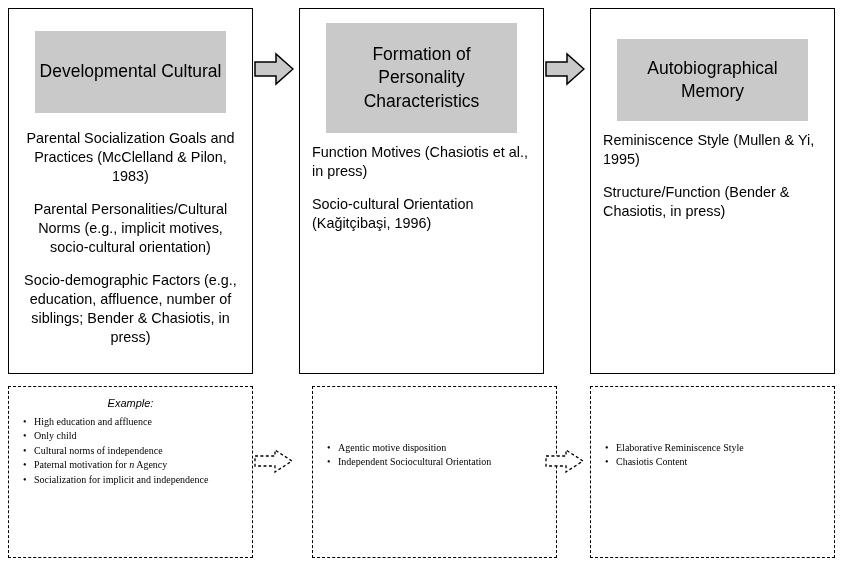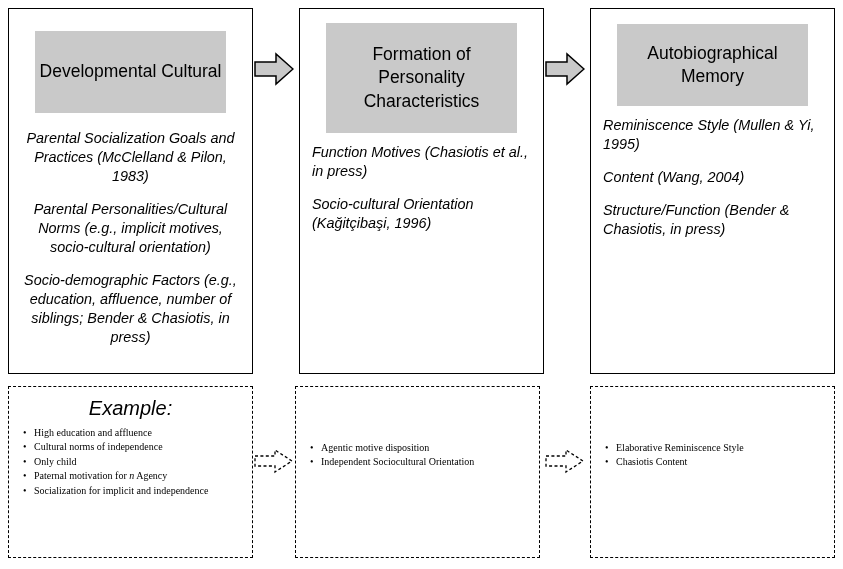--- a/index.html
+++ b/index.html
@@ -50,54 +50,53 @@
     min-height: 82px;
     display: flex;
     align-items: center;
     justify-content: center;
     text-align: center;
     font-size: 17.5px;
     line-height: 1.32;
     padding: 6px 4px;
   }
   .col-2 .header-band { margin-top: 14px; min-height: 110px; }
-  .col-3 .header-band { margin-top: 15px; min-height: 82px; }
+  .col-3 .header-band { margin-top: 30px; min-height: 82px; }
 
   .body-text {
     padding: 10px 12px 0 12px;
     text-align: left;
     font-size: 14.4px;
     line-height: 1.32;
   }
   .col-1 .body-text { text-align: center; padding-top: 16px; }
   .para {
     margin: 0 0 14px 0;
-    font-style: italic;
   }
   .para:last-child { margin-bottom: 0; }
 
   
   .ex-box {
     position: absolute;
     top: 386px;
     width: 245px;
     height: 172px;
     box-sizing: border-box;
     border: 1.5px dashed #000000;
     background: #ffffff;
     padding: 8px 10px 0 10px;
   }
   .ex-1 { left: 8px; }
-  .ex-2 { left: 295px; }
+  .ex-2 { left: 312px; }
   .ex-3 { left: 590px; }
 
   .ex-title {
     text-align: center;
     font-style: italic;
-    font-size: 20px;
+    font-size: 11px;
     margin: 2px 0 6px 0;
   }
   .ex-list {
     list-style: none;
     margin: 4px;
     padding: 0;
     font-size: 10px;
     line-height: 1.34;
     font-family: Liberation Serif, serif;
   }
@@ -160,43 +159,42 @@
         <p class="para">Socio-cultural Orientation (Kağitçibaşi, 1996)</p>
       </div>
     </div>
   </div>
 
   <div class="col col-3">
     <div class="main-box">
       <div class="header-band">Autobiographical Memory</div>
       <div class="body-text">
         <p class="para">Reminiscence Style (Mullen &amp; Yi, 1995)</p>
-        <p class="para">Content (Wang, 2004)</p>
         <p class="para">Structure/Function (Bender &amp; Chasiotis, in press)</p>
       </div>
     </div>
   </div>
 
   <div class="block-arrow ba-1">
     <svg width="40" height="34" viewBox="0 0 40 34" xmlns="http://www.w3.org/2000/svg">
       <polygon points="1,10 22,10 22,2 39,17 22,32 22,24 1,24" fill="#c9c9c9" stroke="#000000" stroke-width="1.5" stroke-linejoin="miter"></polygon>
     </svg>
   </div>
   <div class="block-arrow ba-2">
     <svg width="40" height="34" viewBox="0 0 40 34" xmlns="http://www.w3.org/2000/svg">
       <polygon points="1,10 22,10 22,2 39,17 22,32 22,24 1,24" fill="#c9c9c9" stroke="#000000" stroke-width="1.5" stroke-linejoin="miter"></polygon>
     </svg>
   </div>
 
   <div class="ex-box ex-1">
     <div class="ex-title">Example:</div>
     <ul class="ex-list">
       <li>High education and affluence</li>
+      <li>Only child</li>
       <li>Cultural norms of independence</li>
-      <li>Only child</li>
       <li>Paternal motivation for <span class="it">n</span> Agency</li>
       <li>Socialization for implicit and independence</li>
     </ul>
   </div>
 
   <div class="ex-box ex-2">
     <ul class="ex-list">
       <li>Agentic motive disposition</li>
       <li>Independent Sociocultural Orientation</li>
     </ul>

